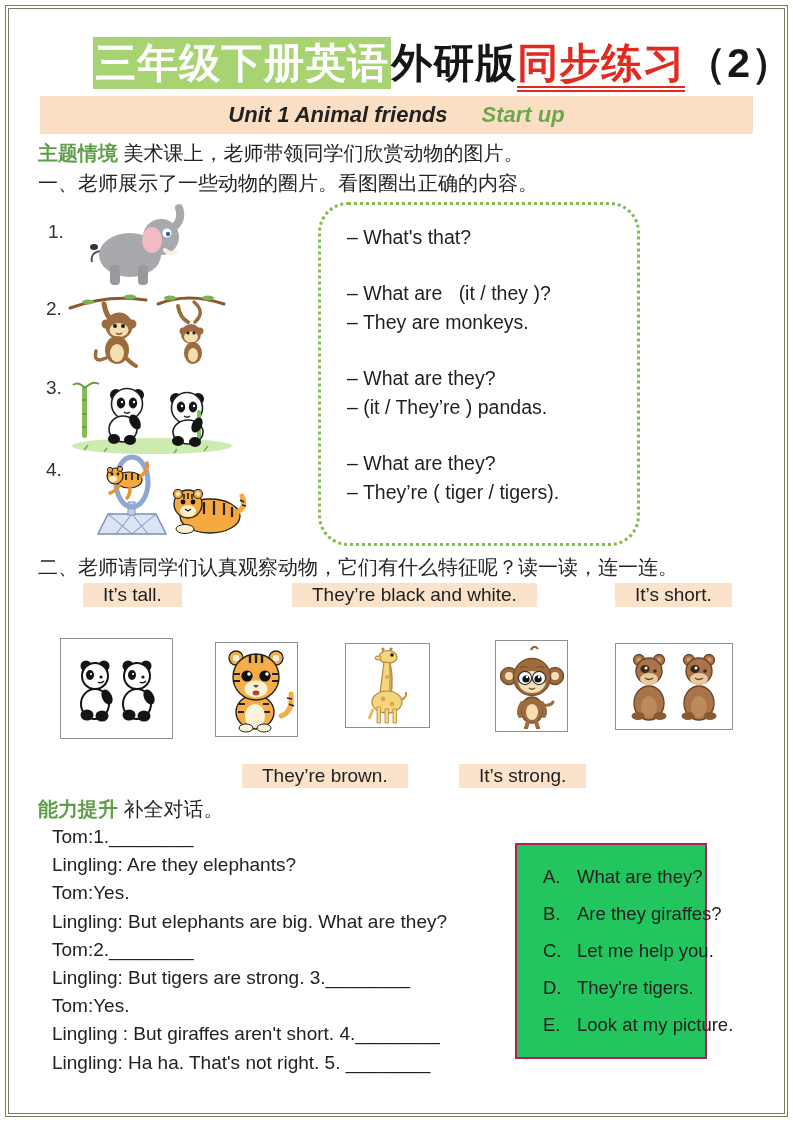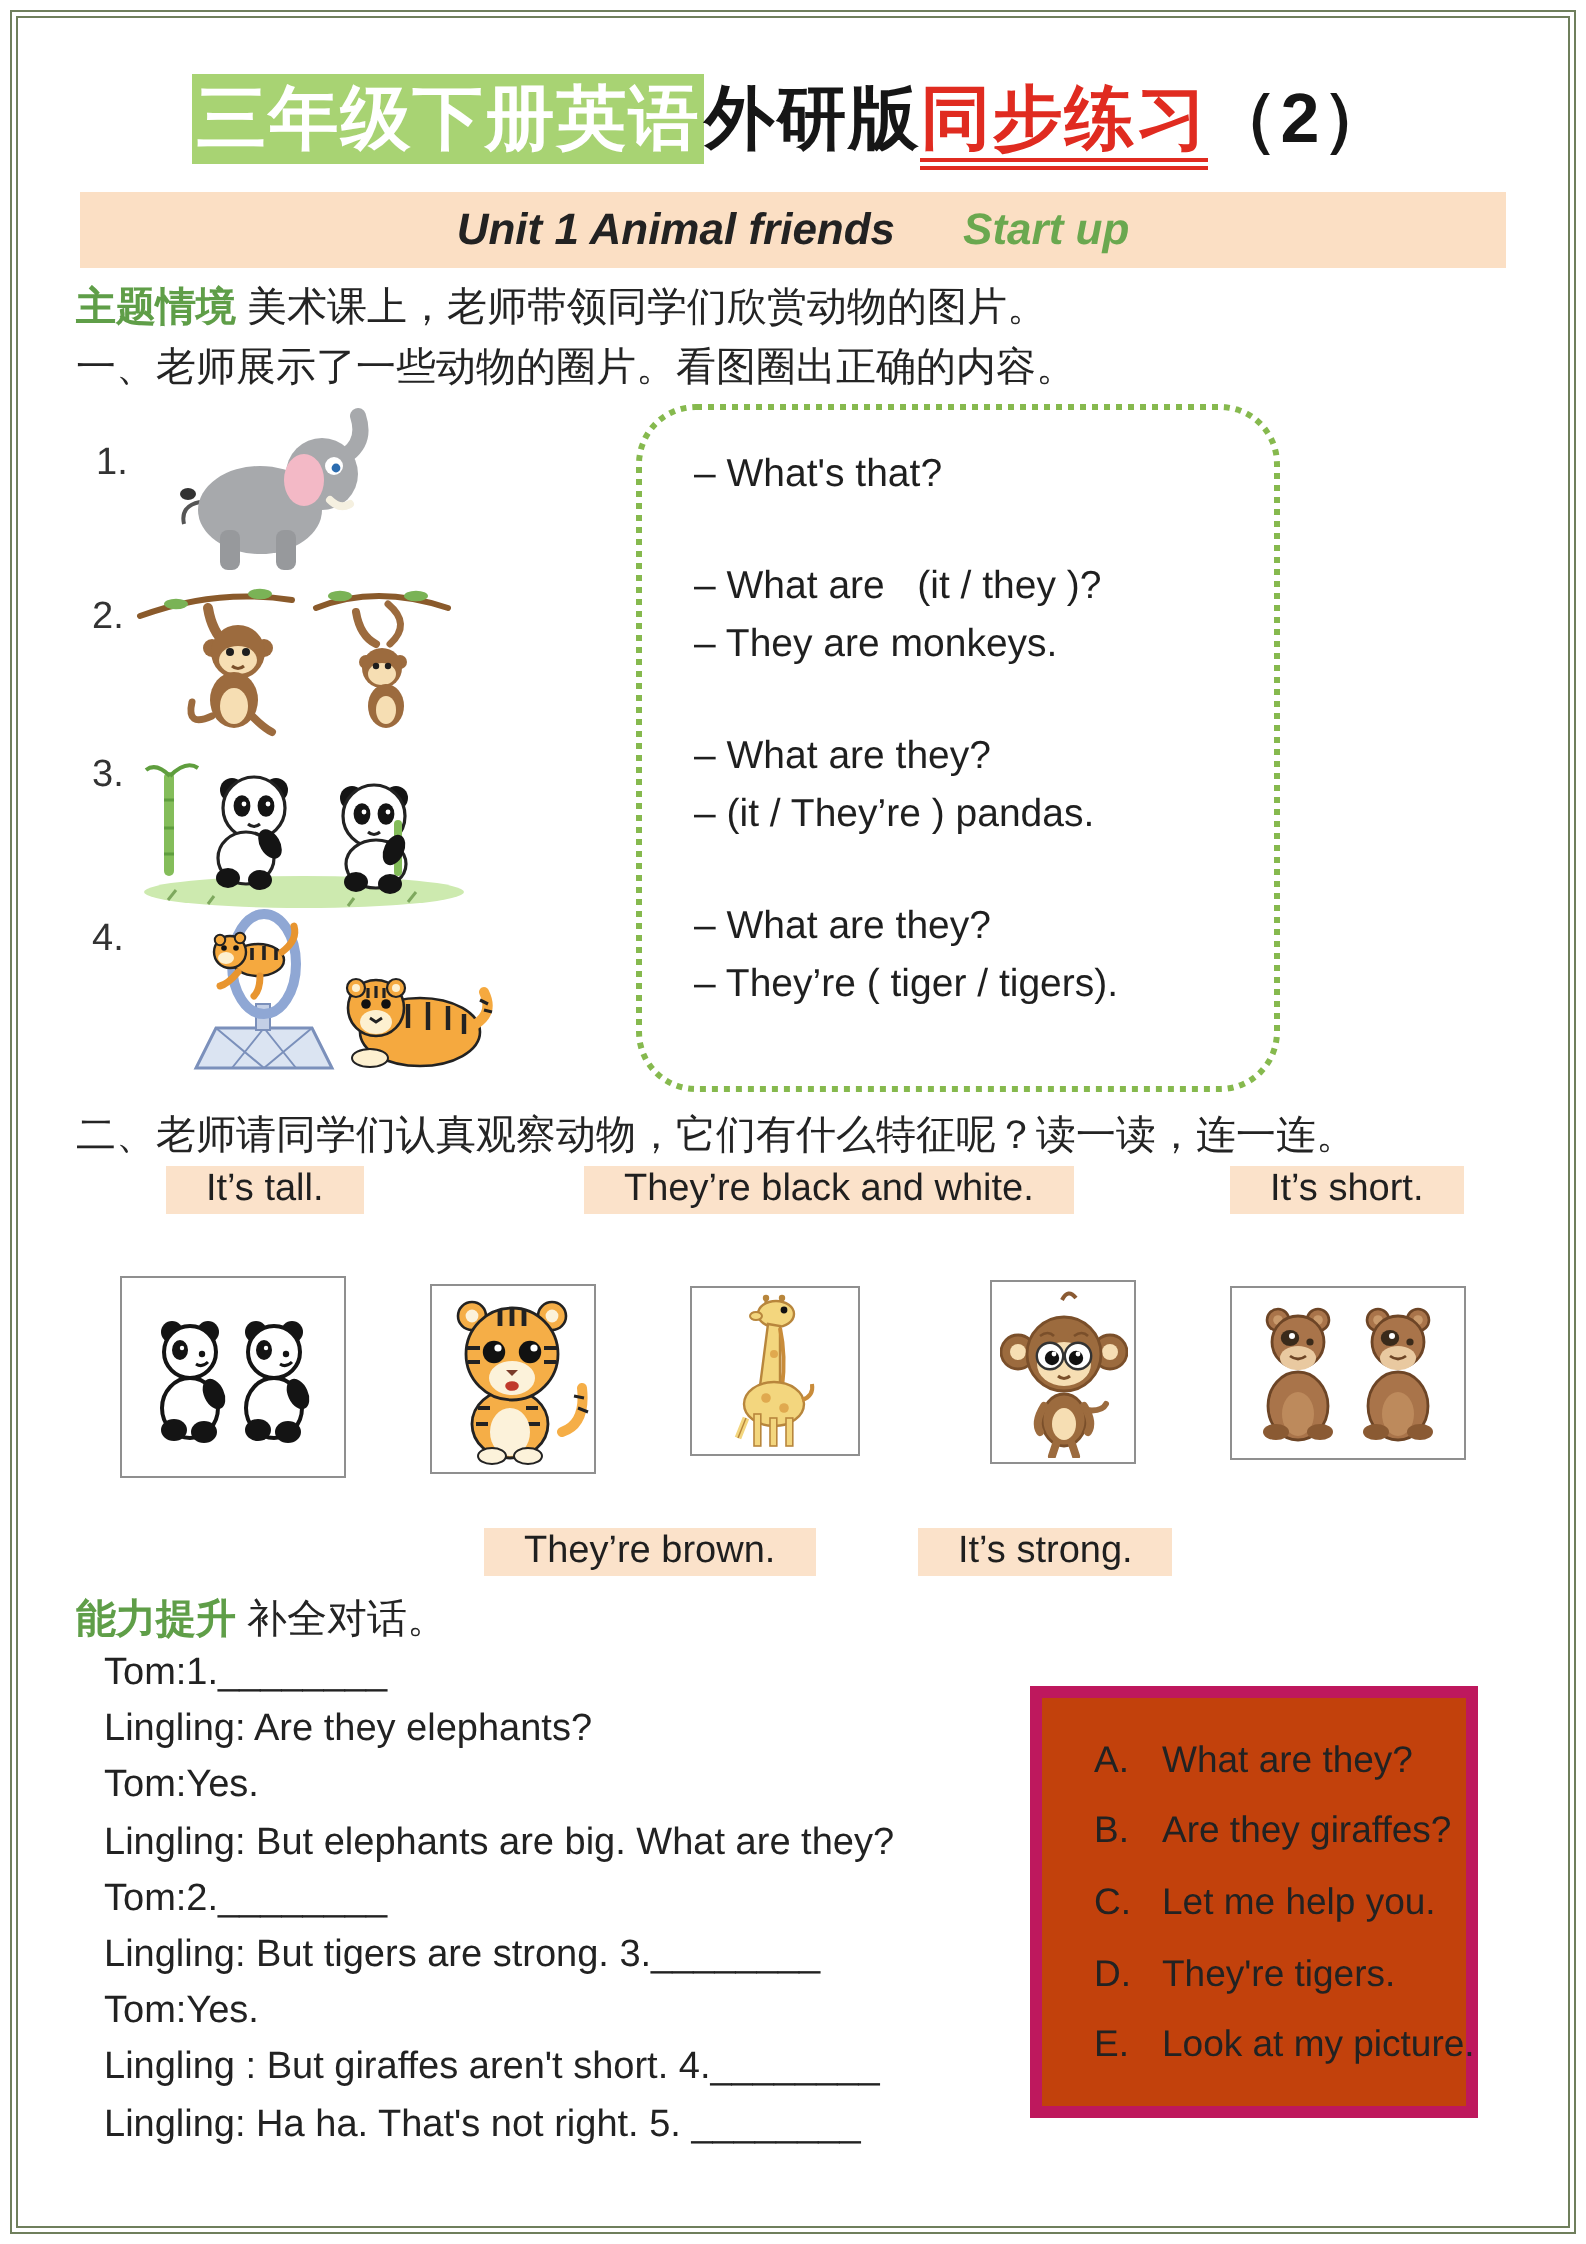--- a/index.html
+++ b/index.html
@@ -1,22 +1,22 @@
 <!DOCTYPE html>
 <html><head>
 <meta charset="utf-8">
 <style>
   html,body{margin:0;padding:0;background:#ffffff;}
   .page{position:relative;width:793px;height:1122px;background:#fff;
         font-family:"Liberation Sans","DejaVu Sans",sans-serif;color:#222;overflow:hidden;}
   .frame{position:absolute;inset:5px;border:4px double #6f7f5c;pointer-events:none;}
 
   
-  .title{position:absolute;top:36px;left:0;right:0;text-align:center;
-         font-size:35px;font-weight:bold;color:#161616;letter-spacing:1px;white-space:pre;}
+  .title{position:absolute;top:36px;left:0;right:0;text-align:right;
+         font-size:41px;font-weight:bold;color:#161616;letter-spacing:1px;white-space:pre;}
   .t-grade{background:#a8d373;color:#ffffff;padding:3px 2px;}
   .t-practice{color:#e02b20;border-bottom:6px double #e02b20;}
 
   
   .unitbar{position:absolute;left:40px;top:96px;width:713px;height:38px;background:#fbdfc4;
            display:flex;align-items:center;justify-content:center;gap:34px;
            font-size:22px;font-weight:bold;font-style:italic;color:#222;}
   .unit-lesson{color:#6aa84f;}
 
   .bodyline{position:absolute;left:38px;font-size:20px;color:#242424;white-space:pre;}
@@ -37,22 +37,22 @@
   .tagline{position:absolute;background:#fbe2ca;padding:1px 20px;font-size:19px;
            color:#1f1f1f;white-space:pre;}
   .animal-card{position:absolute;border:1px solid #8f8f8f;background:#fff;
                display:flex;align-items:center;justify-content:center;box-sizing:border-box;}
 
   
   .dialogue{position:absolute;left:52px;top:823px;width:470px;}
   .dia-line{font-size:19px;line-height:28.2px;color:#222;white-space:pre;}
   .dia-line.justify{word-spacing:6.5px;}
 
-  .options-box{position:absolute;left:515px;top:843px;width:224px;height:216px;
-               border:6px solid #be185d;box-sizing:border-box;background:#c2410c;
+  .options-box{position:absolute;left:515px;top:843px;width:192px;height:216px;
+               border:2px solid #be185d;box-sizing:border-box;background:#22c55e;
                display:flex;flex-direction:column;justify-content:space-evenly;
                padding:6px 0 6px 26px;}
   .opt-row{font-size:18.5px;color:#222;white-space:pre;}
   .opt-letter{display:inline-block;width:34px;}
 </style>
 </head>
 <body>
 
 <div class="page">
   <div class="frame"></div>

